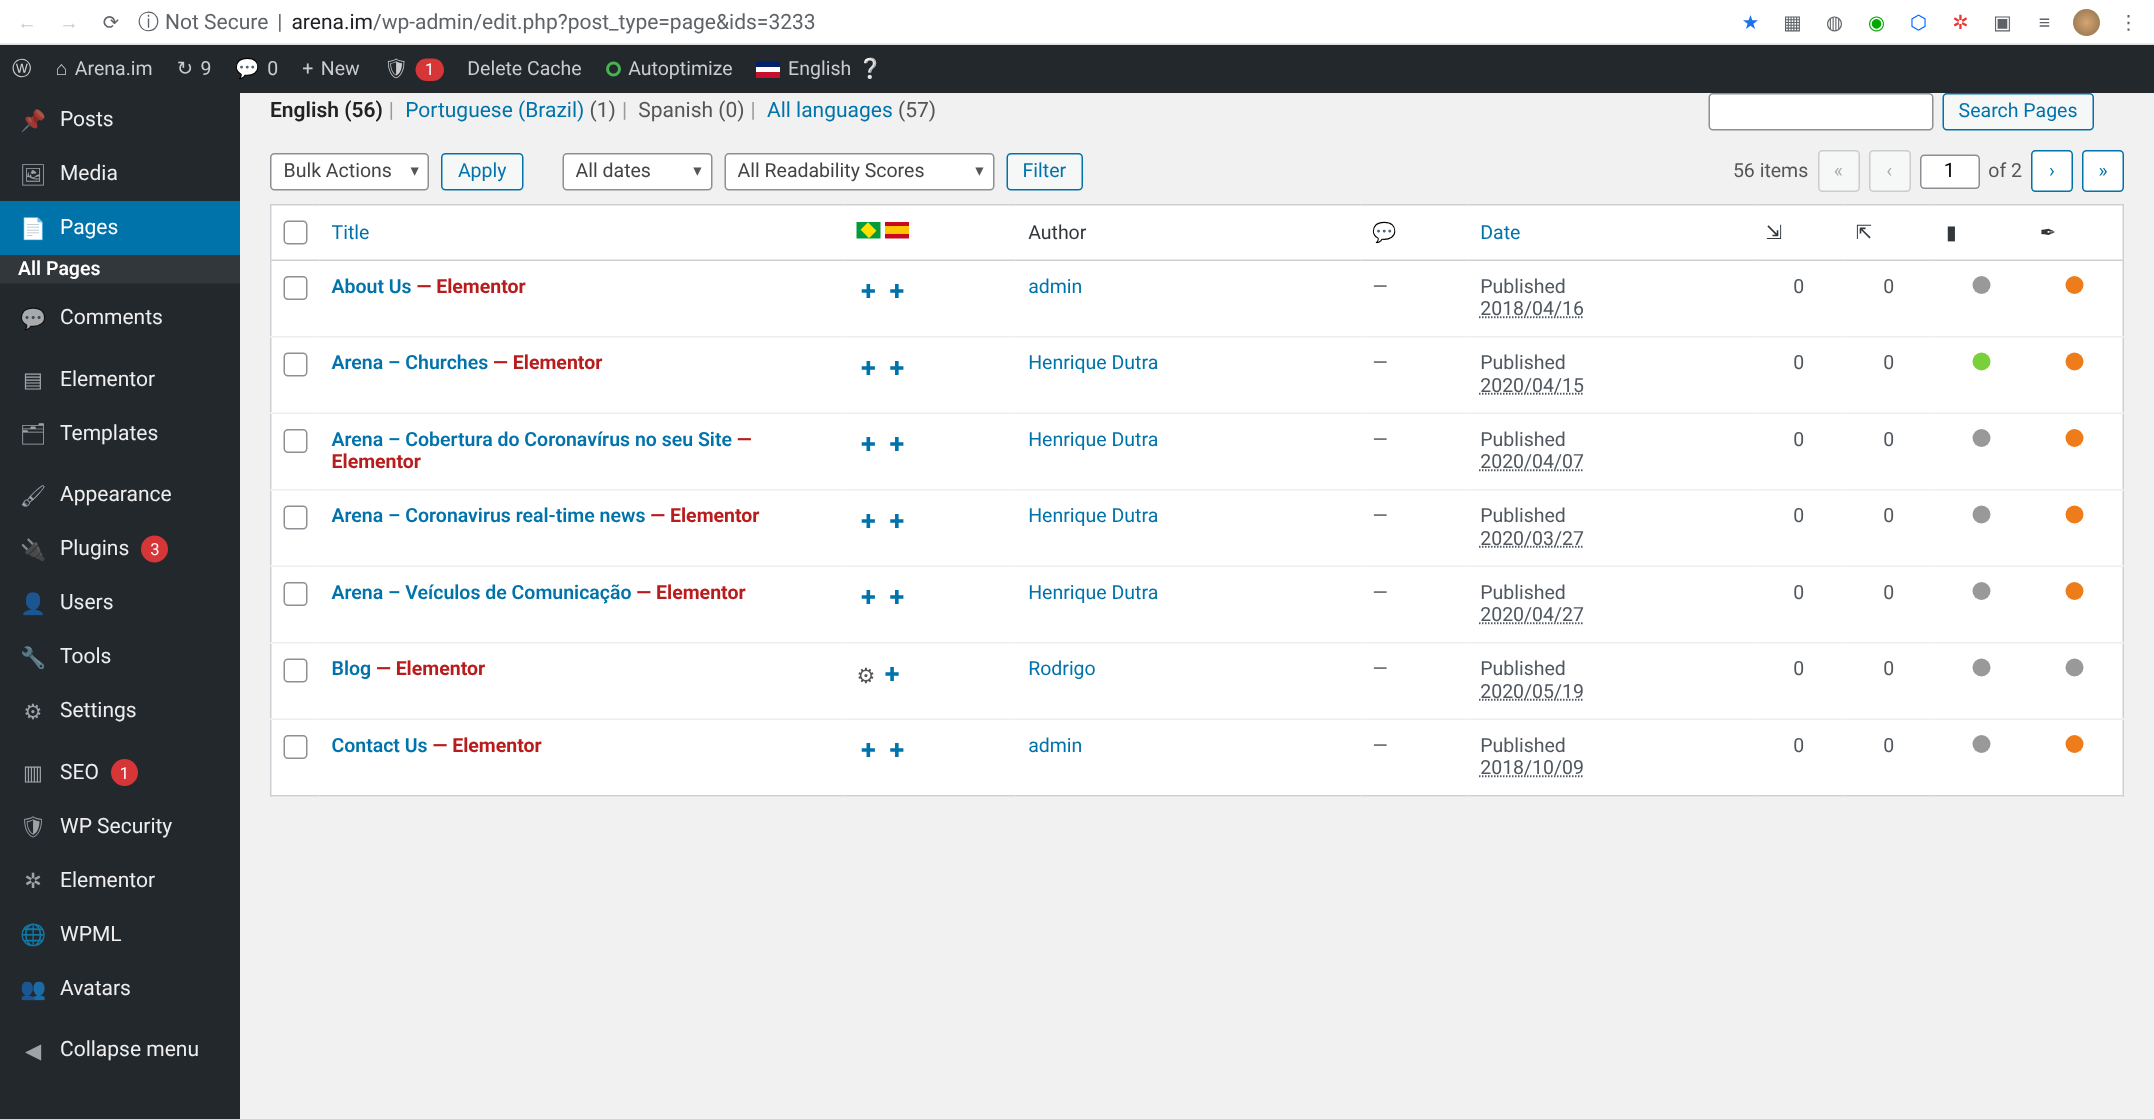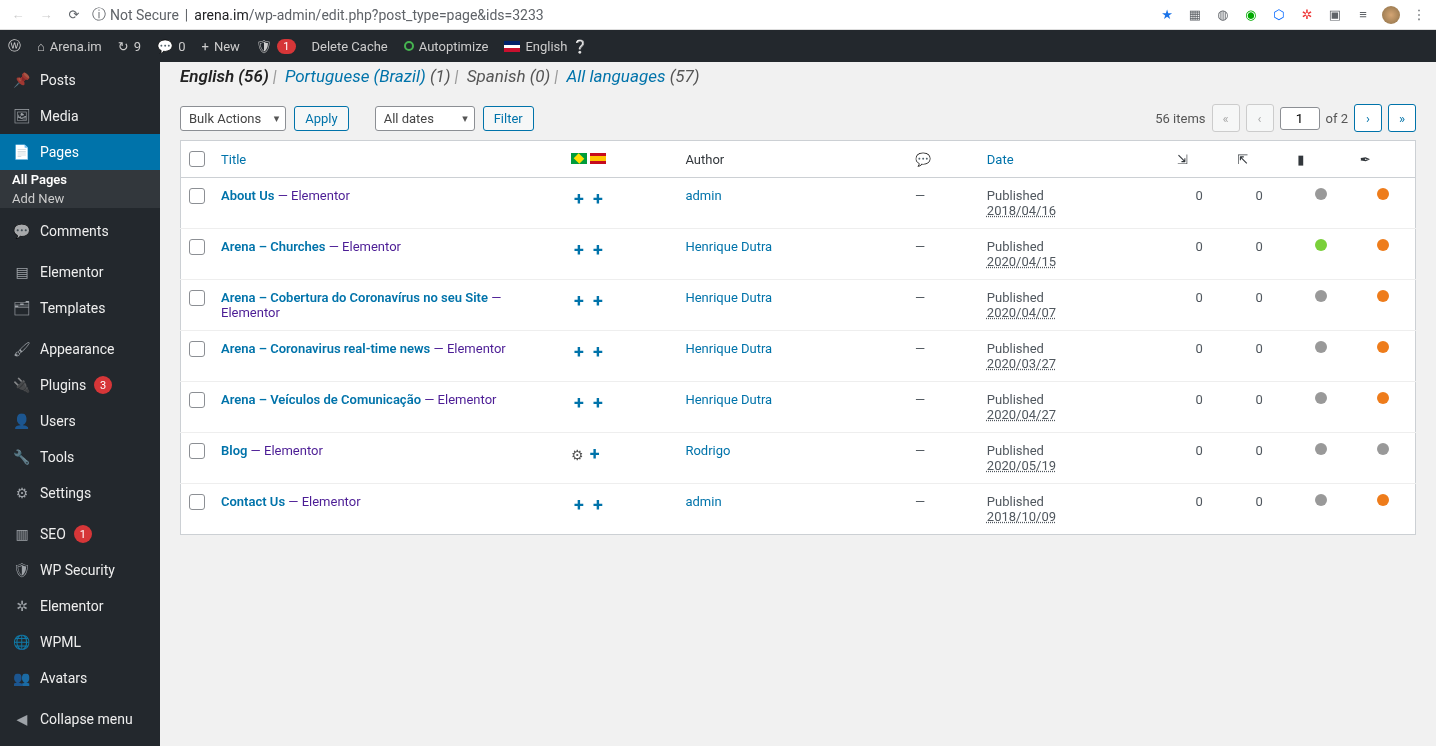--- a/index.html
+++ b/index.html
@@ -36,21 +36,21 @@
 .sidebar-sub { background: #32373c; }
 .sidebar-sub .sidebar-subitem { padding: 2px 12px; color: #ccc; font-size: 13px; cursor: pointer; }
 .sidebar-sub .sidebar-subitem.active { color: #fff; font-weight: 600; }
 .sidebar-sep { height: 5px; }
 .badge-circle { background: #d63638; color: #fff; border-radius: 50%; width: 18px; height: 18px; display: inline-flex; align-items: center; justify-content: center; font-size: 11px; }
 .sidebar-icon { width: 20px; height: 20px; display: flex; align-items: center; justify-content: center; color: rgba(240,245,250,.6); }
 .sidebar-item.current .sidebar-icon { color: #fff; }
 
 
 .wp-content { position: absolute; left: 160px; right: 0; top: 62px; bottom: 0; background: #f1f1f1; overflow-y: auto; padding: 0 20px; }
-.lang-links { padding: 4px 0 10px; color: #555; font-size: 17px; font-style: italic; }
+.lang-links { padding: 4px 0 10px; color: #555; font-size: 14px; }
 .lang-links a { color: #0073aa; text-decoration: none; }
 .lang-links .sep { color: #999; padding: 0 4px; }
 .lang-links strong { color: #222; font-weight: 600; }
 
 .top-search { position: absolute; right: 20px; top: 0; display: flex; gap: 6px; }
 .btn-outline { background: #f6f7f7; border: 1px solid #0073aa; color: #0073aa; padding: 4px 10px; border-radius: 3px; cursor: pointer; font-size: 13px; }
 .input-text { border: 1px solid #8c8f94; padding: 3px 8px; border-radius: 3px; font-size: 13px; background: #fff; }
 
 .tablenav { display: flex; align-items: center; gap: 8px; padding: 8px 0; }
 .select-box { background: #fff; border: 1px solid #8c8f94; padding: 4px 24px 4px 8px; border-radius: 3px; font-size: 13px; cursor: pointer; position: relative; }
@@ -63,21 +63,21 @@
 .page-input { width: 40px; text-align: center; border: 1px solid #8c8f94; padding: 3px; border-radius: 3px; }
 
 
 .wp-table { width: 100%; border-collapse: collapse; background: #fff; border: 1px solid #ccd0d4; }
 .wp-table thead th { text-align: left; padding: 10px 8px; border-bottom: 1px solid #ccd0d4; font-weight: 400; color: #0073aa; font-size: 13px; }
 .wp-table thead th.nocolor { color: #32373c; }
 .wp-table tbody td { padding: 10px 8px; border-bottom: 1px solid #eee; vertical-align: top; font-size: 13px; color: #50575e; }
 .wp-table tbody tr:last-child td { border-bottom: none; }
 .cb-col { width: 30px; text-align: center; }
 .title-link { color: #0073aa; font-weight: 600; text-decoration: none; }
-.muted { color: #4c1d95; }
+.muted { color: #b91c1c; font-weight: bold; }
 .plus-icon { color: #0073aa; font-weight: bold; font-size: 18px; cursor: pointer; padding: 0 3px; }
 .cog-icon { color: #555; font-size: 14px; cursor: pointer; }
 .flag-br { width: 16px; height: 11px; background: linear-gradient(#009c3b, #009c3b); display: inline-block; position: relative; }
 .flag-br::after { content: ''; position: absolute; left: 4px; top: 2px; width: 8px; height: 7px; background: #ffdf00; transform: rotate(45deg); }
 .flag-es { width: 16px; height: 11px; background: linear-gradient(#c60b1e 25%, #ffc400 25% 75%, #c60b1e 75%); display: inline-block; }
 .dot { width: 12px; height: 12px; border-radius: 50%; display: inline-block; }
 .dot-gray { background: #999; }
 .dot-green { background: #7ad03a; }
 .dot-orange { background: #ee7c1b; }
 .author-link { color: #0073aa; text-decoration: none; }
@@ -141,21 +141,20 @@
   <div class="sidebar-item">
       <span class="sidebar-icon">🖼</span>
       <span>Media</span>
     </div>
   <div class="sidebar-item current">
       <span class="sidebar-icon">📄</span>
       <span>Pages</span>
     </div>
   <div class="sidebar-sub">
     <div class="sidebar-subitem active">All Pages</div>
-    <div class="sidebar-subitem">Add New</div>
   </div>
   <div class="sidebar-sep"></div>
   <div class="sidebar-item">
       <span class="sidebar-icon">💬</span>
       <span>Comments</span>
     </div>
   <div class="sidebar-sep"></div>
   <div class="sidebar-item">
       <span class="sidebar-icon">▤</span>
       <span>Elementor</span>
@@ -216,27 +215,32 @@
 </div>
 
 <div class="wp-content">
   <div style="position:relative">
     <div class="lang-links">
       <strong>English (56)</strong><span class="sep">|</span>
       <a href="#">Portuguese (Brazil)</a> <span>(1)</span><span class="sep">|</span>
       <span>Spanish (0)</span><span class="sep">|</span>
       <a href="#">All languages</a> <span>(57)</span>
     </div>
+    <div class="top-search">
+      <input class="input-text" type="text" style="width: 150px;">
+      <button class="btn-outline">Search Pages</button>
+    </div>
   </div>
 
   <div class="tablenav">
     <div class="select-box">Bulk Actions</div>
     <button class="btn-outline">Apply</button>
     <div style="width:10px"></div>
     <div class="select-box" style="min-width:100px">All dates</div>
+    <div class="select-box select-wide">All Readability Scores</div>
     <button class="btn-outline">Filter</button>
     <div class="tablenav-pages">
       <span>56 items</span>
       <div class="page-btn disabled">«</div>
       <div class="page-btn disabled">‹</div>
       <input class="page-input" value="1" style="">
       <span>of 2</span>
       <div class="page-btn active">›</div>
       <div class="page-btn active">»</div>
     </div>

